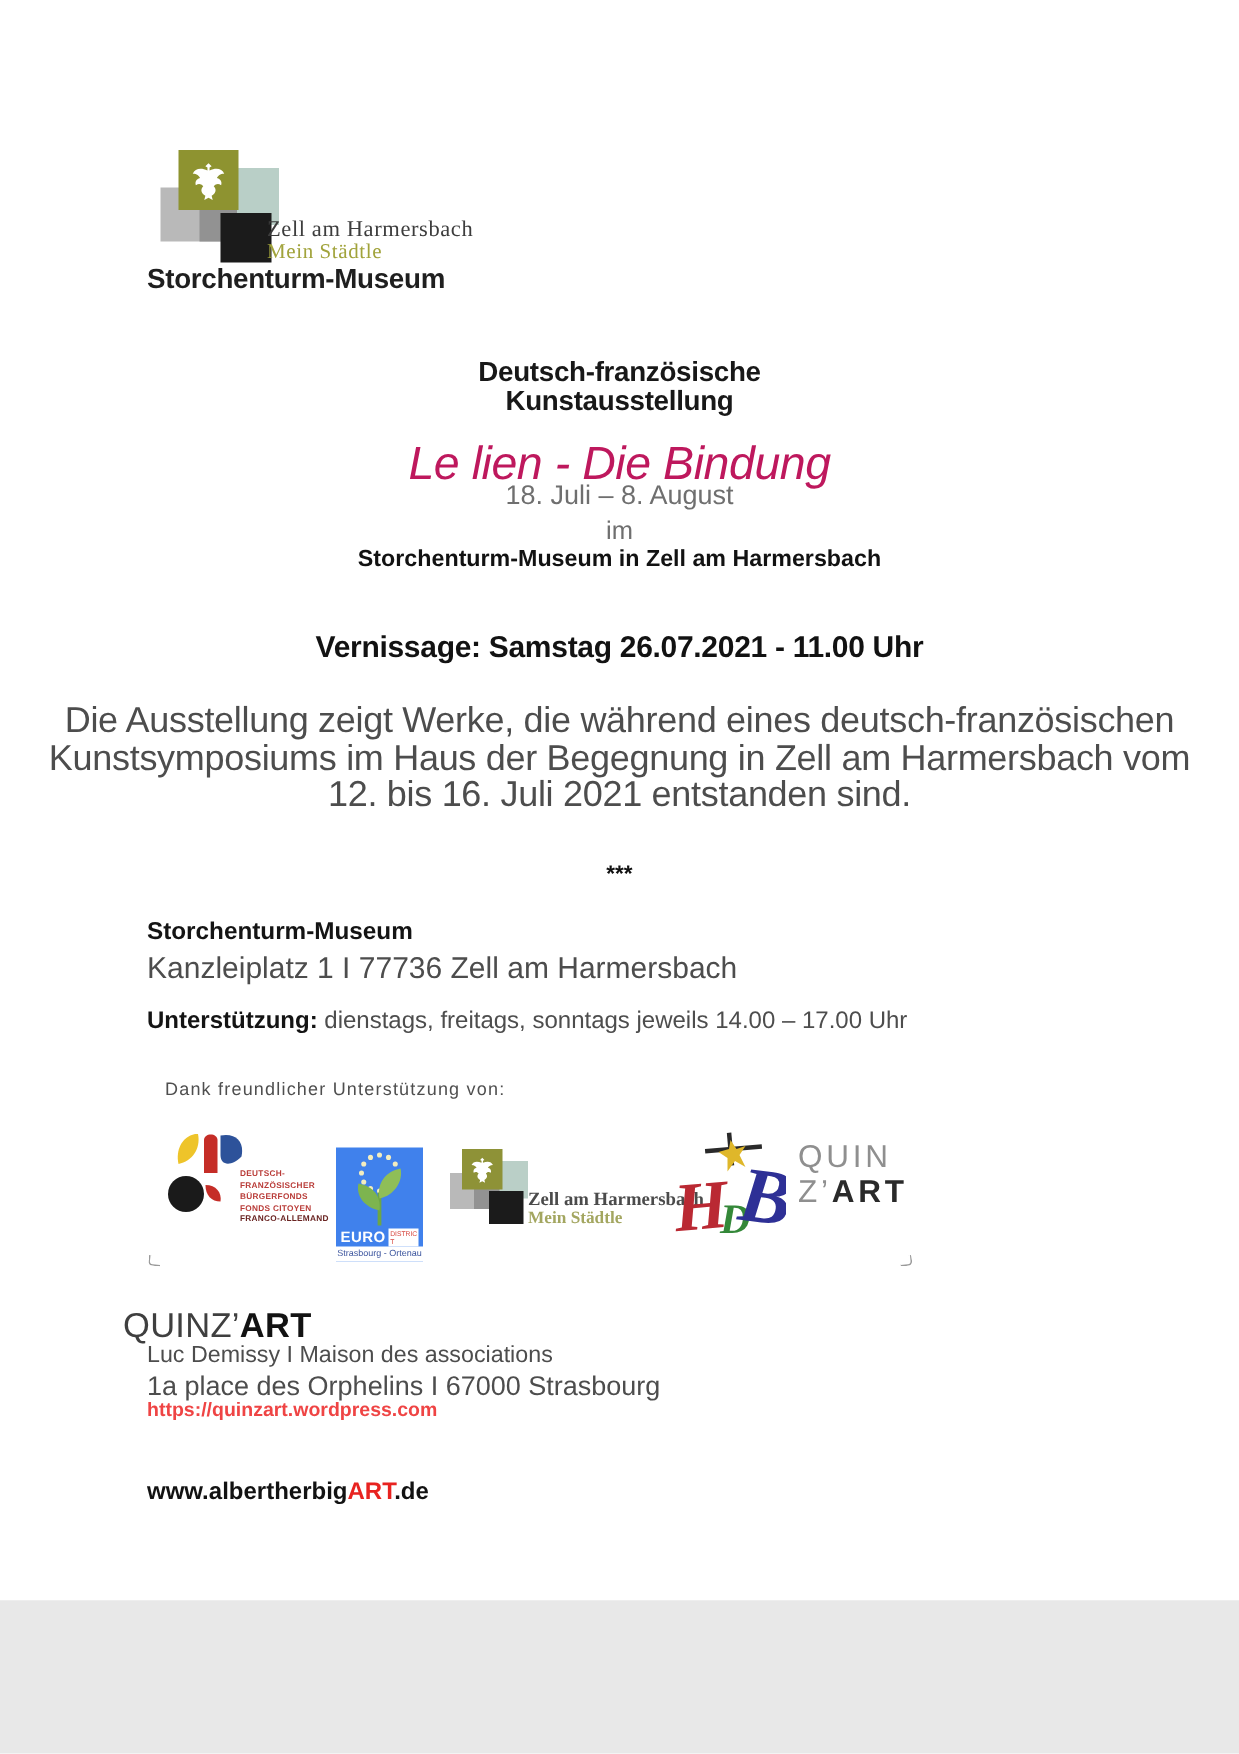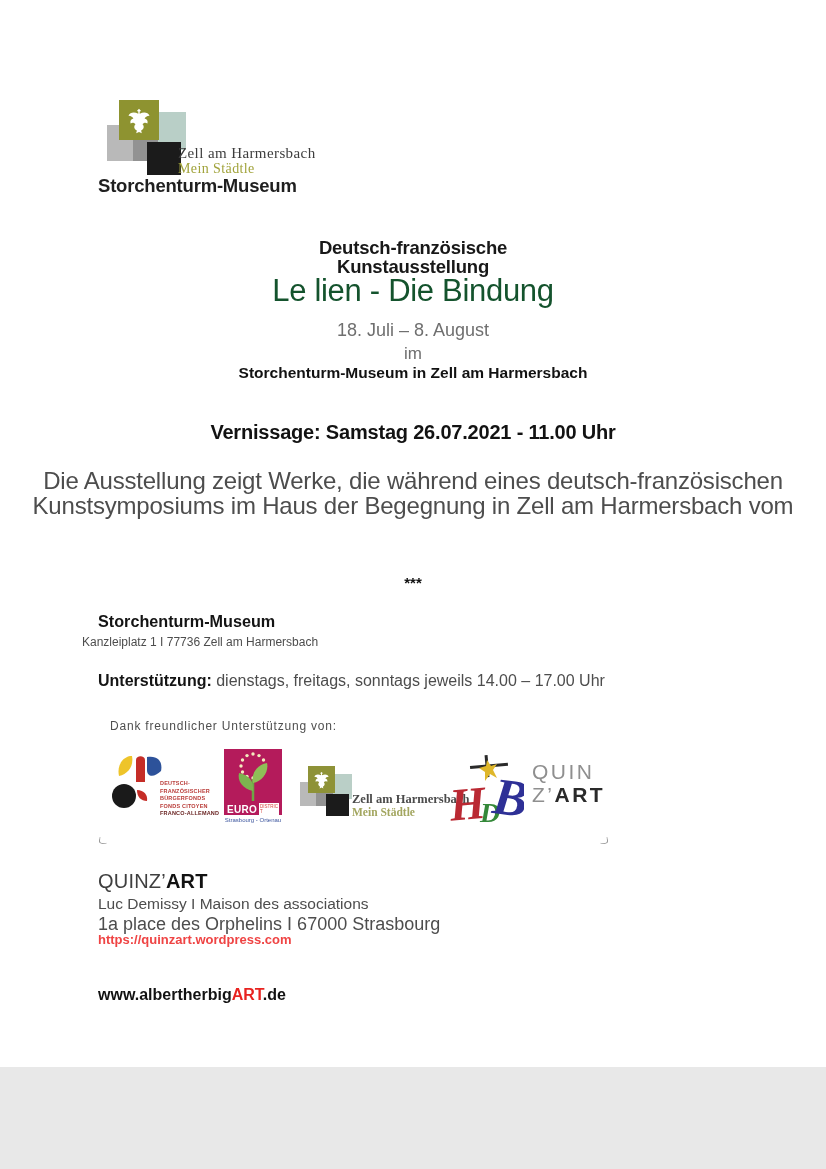--- a/index.html
+++ b/index.html
@@ -15,42 +15,42 @@
   .sq-mgray{left:133px;top:137px;width:25px;height:24px;background:#929292;}
   .sq-olive{left:119px;top:100px;width:40px;height:40px;background:#8e9330;display:flex;align-items:center;justify-content:center;}
   .sq-black{left:147px;top:142px;width:34px;height:33px;background:#1b1b1b;}
   .logo-line1{left:178px;top:145px;font-family:"Liberation Serif",serif;font-size:15px;color:#3d3d3d;letter-spacing:.4px;}
   .logo-line2{left:178px;top:161px;font-family:"Liberation Serif",serif;font-size:14px;color:#a1a33b;letter-spacing:.4px;}
   .museum-title{left:98px;top:175px;font-size:18.5px;font-weight:600;color:#1f1f1f;letter-spacing:-0.2px;}
 
   
   .sub1{top:237px;font-size:18.5px;font-weight:700;color:#181818;letter-spacing:-0.2px;}
   .sub2{top:256px;font-size:18.5px;font-weight:700;color:#181818;letter-spacing:-0.2px;}
-  .main-title{top:273px;font-size:31px;font-weight:400;color:#14532d;letter-spacing:-0.3px;}
+  .main-title{top:291px;font-size:31px;font-weight:400;color:#be185d;letter-spacing:-0.3px;font-style:italic;}
   .dates{top:320px;font-size:18px;color:#6f6f6f;}
   .prep{top:344px;font-size:17px;color:#6f6f6f;}
   .venue{top:364px;font-size:15.5px;font-weight:700;color:#121212;}
   .vernissage{top:421px;font-size:20px;font-weight:700;color:#121212;letter-spacing:-0.2px;}
   .desc{font-size:24px;color:#4d4d4d;line-height:24.5px;letter-spacing:-0.2px;}
   .desc-1{top:469px;} .desc-2{top:493.5px;} .desc-3{top:518px;}
   .separator{top:574px;font-size:15px;font-weight:700;color:#111;}
 
   
   .contact-name{left:98px;top:612px;font-size:16.2px;font-weight:700;color:#141414;}
-  .contact-addr{left:82px;top:635px;font-size:12px;color:#4d4d4d;}
+  .contact-addr{left:98px;top:635px;font-size:20px;color:#4d4d4d;}
   .hours{left:98px;top:672px;font-size:16px;color:#4d4d4d;}
   .hours b{color:#141414;font-weight:700;}
 
   
   .sponsors{left:98px;top:714px;width:514px;height:134px;filter:blur(0.45px) saturate(.92);}
   .sp-heading{left:12px;top:5px;font-size:12px;color:#4f4f4f;letter-spacing:.8px;}
   .sp-df{left:12px;top:38px;width:52px;height:64px;}
   .sp-df-text{left:62px;top:66px;font-size:5.5px;line-height:7.5px;color:#c23a36;font-weight:700;letter-spacing:.2px;}
   .sp-df-text div:last-child{color:#6e2220;}
-  .sp-euro{left:126px;top:35px;width:58px;height:76px;background:#be185d;}
+  .sp-euro{left:126px;top:51px;width:58px;height:76px;background:#3b82f6;}
   .sp-euro-strip{position:absolute;left:0;bottom:10px;width:100%;height:12px;display:flex;align-items:center;}
   .sp-euro-main{font-size:10px;font-weight:700;color:#fff;padding-left:3px;letter-spacing:.3px;}
   .sp-euro-side{font-size:4.5px;color:#e0443c;line-height:5px;width:18px;margin-left:2px;word-break:break-all;background:#fff;padding:1px;}
   .sp-euro-bottom{position:absolute;left:0;bottom:0;width:100%;height:10px;background:#fff;font-size:6px;color:#3a55a4;text-align:center;line-height:10px;}
   .sp-zell{left:200px;top:44px;width:230px;height:70px;}
   .zq{position:absolute;}
   .zq-teal{left:29px;top:16px;width:25px;height:25px;background:#b9cfc7;}
   .zq-lgray{left:2px;top:24px;width:27px;height:24px;background:#b9b9b9;}
   .zq-mgray{left:18px;top:32px;width:17px;height:16px;background:#929292;}
   .zq-olive{left:10px;top:8px;width:27px;height:27px;background:#8e9330;display:flex;align-items:center;justify-content:center;}
@@ -58,21 +58,21 @@
   .zq-line1{position:absolute;left:54px;top:34px;font-family:"Liberation Serif",serif;font-size:12.5px;color:#4b4b4b;font-weight:700;}
   .zq-line2{position:absolute;left:54px;top:48px;font-family:"Liberation Serif",serif;font-size:11.5px;color:#a3a65a;font-weight:700;}
   .sp-hdb{left:352px;top:36px;width:74px;height:86px;}
   .sp-quin{left:434px;top:46px;font-size:21px;letter-spacing:2.5px;line-height:23px;color:#8f8f8f;}
   .sp-quin .q-bold{color:#2a2a2a;font-weight:700;}
   .curl{position:absolute;width:7px;height:6px;border-left:1.5px solid #9a9a9a;border-bottom:1.5px solid #9a9a9a;}
   .curl-l{left:1px;top:123px;transform:rotate(6deg);border-radius:0 0 0 3px;}
   .curl-r{right:4px;top:123px;transform:scaleX(-1) rotate(6deg);border-radius:0 0 0 3px;}
 
   
-  .qz-name{left:98px;top:870px;font-size:20px;color:#3f3f3f;letter-spacing:.2px;}
+  .qz-name{left:82px;top:870px;font-size:23px;color:#3f3f3f;letter-spacing:.2px;}
   .qz-name .q-bold{color:#121212;font-weight:700;}
   .qz-l1{left:98px;top:895px;font-size:15.5px;color:#4d4d4d;}
   .qz-l2{left:98px;top:914px;font-size:18px;color:#4d4d4d;}
   .qz-url{left:98px;top:932px;font-size:13px;font-weight:700;color:#ef4444;}
 
   
   .footer-link{left:98px;top:986px;font-size:16px;font-weight:700;color:#121212;}
   .footer-link .accent{color:#e82320;}
 
   a{text-decoration:none;color:inherit;}
@@ -102,20 +102,21 @@
   <div class="abs center sub1">Deutsch-französische</div>
   <div class="abs center sub2">Kunstausstellung</div>
   <div class="abs center main-title">Le lien - Die Bindung</div>
   <div class="abs center dates">18. Juli – 8. August</div>
   <div class="abs center prep">im</div>
   <div class="abs center venue">Storchenturm-Museum in Zell am Harmersbach</div>
   <div class="abs center vernissage">Vernissage: Samstag 26.07.2021 - 11.00 Uhr</div>
 
   <div class="abs center desc desc-1">Die Ausstellung zeigt Werke, die während eines deutsch-französischen</div>
   <div class="abs center desc desc-2">Kunstsymposiums im Haus der Begegnung in Zell am Harmersbach vom</div>
+  <div class="abs center desc desc-3">12. bis 16. Juli 2021 entstanden sind.</div>
 
   <div class="abs center separator">***</div>
 
   <div class="abs contact-name">Storchenturm-Museum</div>
   <div class="abs contact-addr">Kanzleiplatz 1 I 77736 Zell am Harmersbach</div>
   <div class="abs hours">
     <b>Unterstützung:</b><span> dienstags, freitags, sonntags jeweils 14.00 – 17.00 Uhr</span>
   </div>
 
   <div class="abs sponsors">

